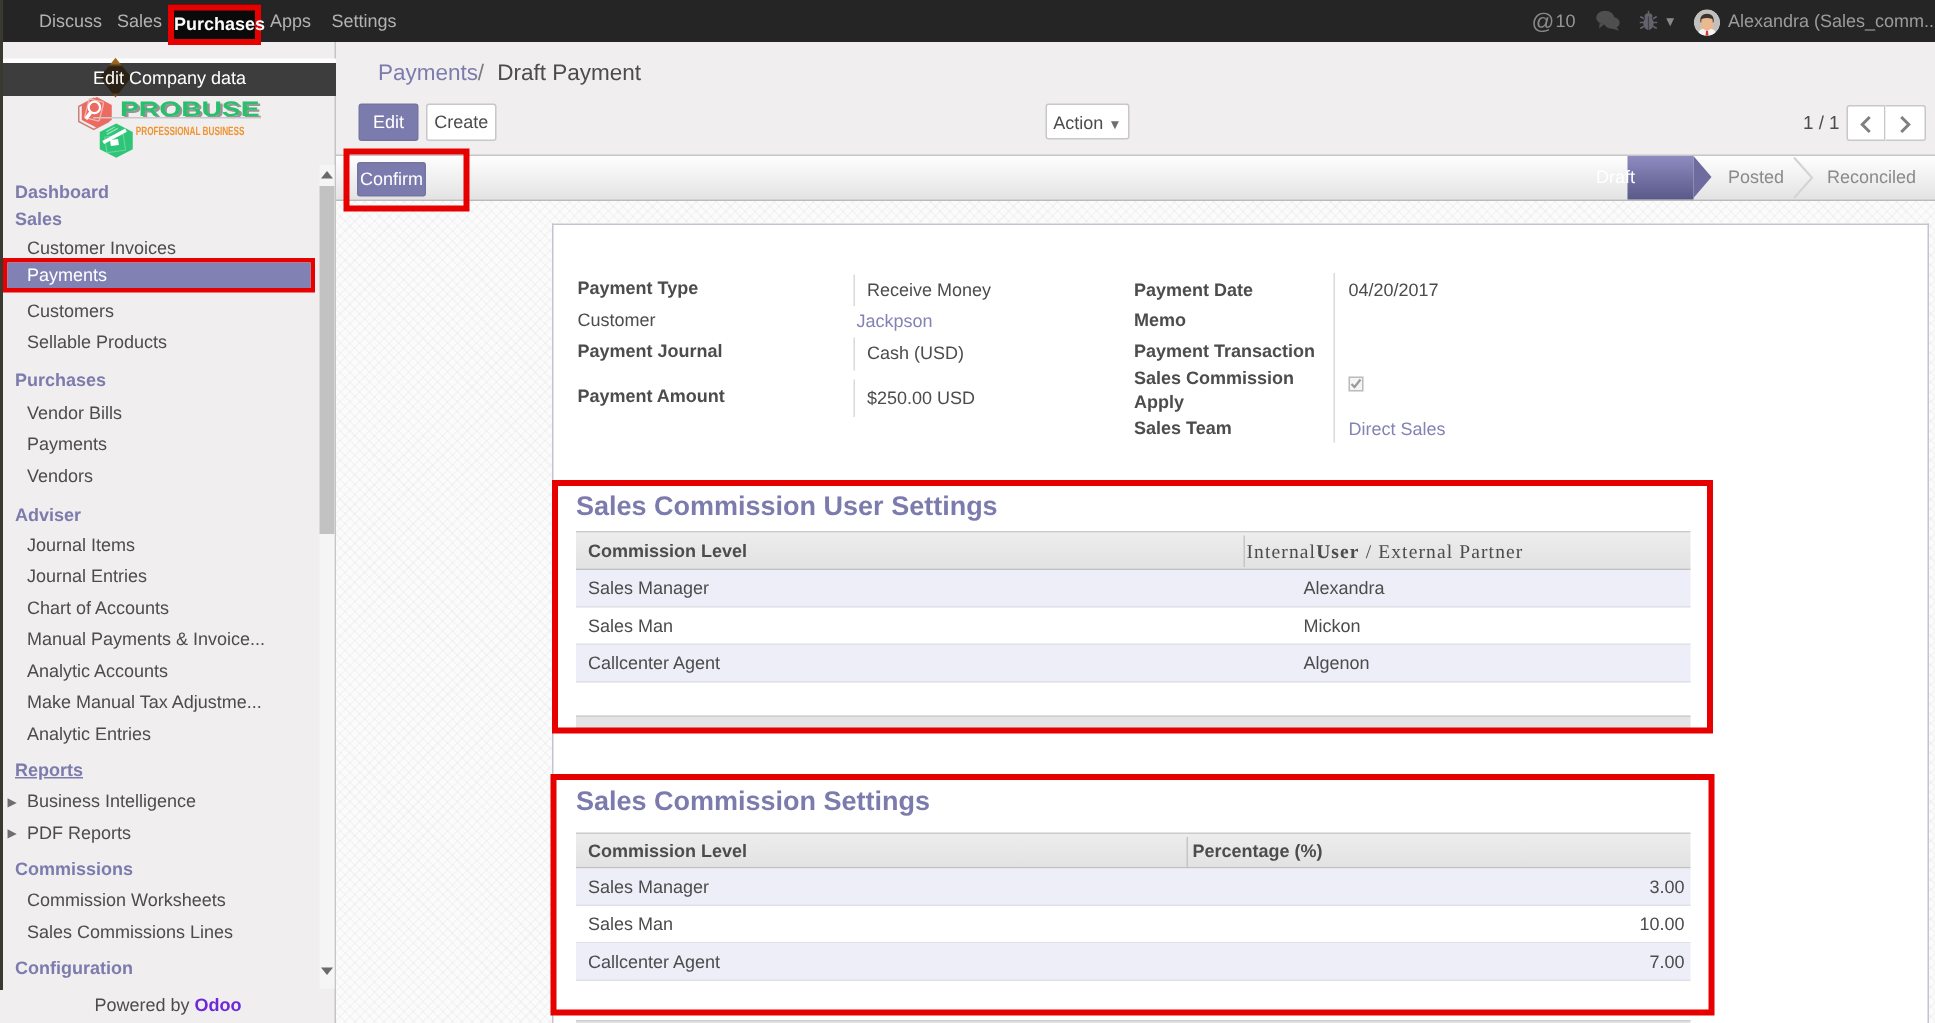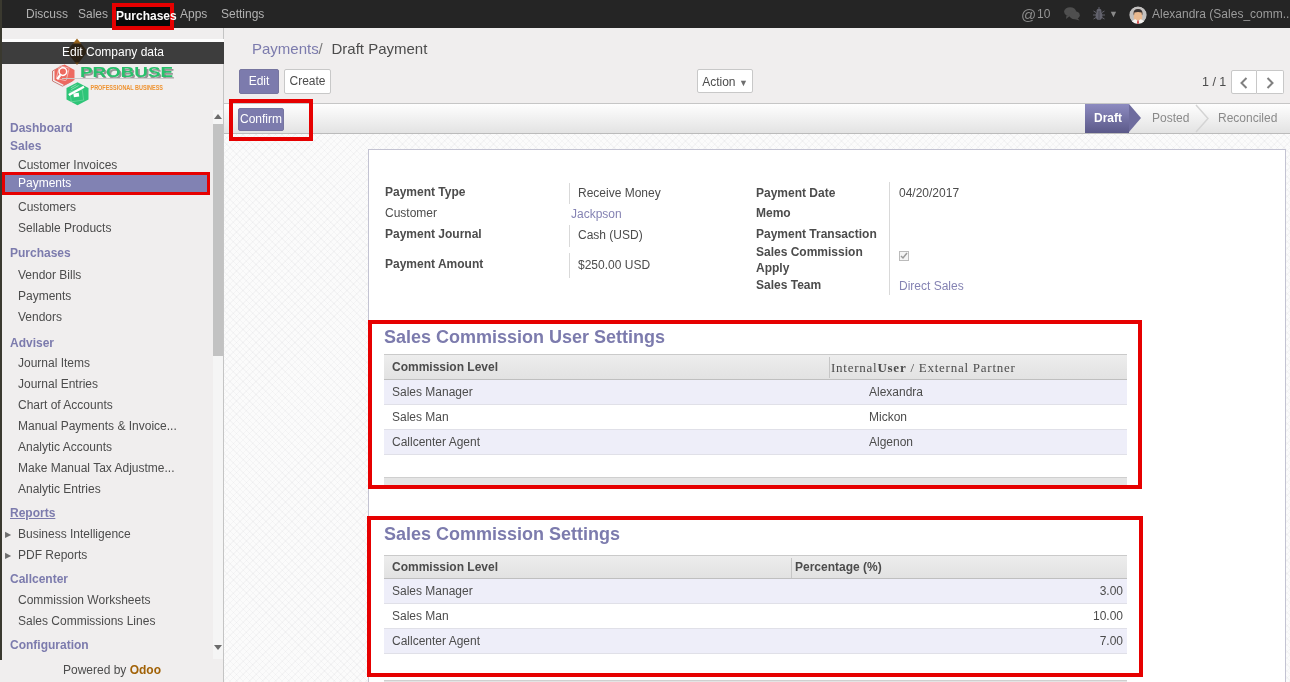--- a/index.html
+++ b/index.html
@@ -155,25 +155,25 @@
   <div class="mlink" style="top:370px;">Chart of Accounts</div>
   <div class="mlink" style="top:391px;">Manual Payments &amp; Invoice...</div>
   <div class="mlink" style="top:412px;">Analytic Accounts</div>
   <div class="mlink" style="top:433px;">Make Manual Tax Adjustme...</div>
   <div class="mlink" style="top:454px;">Analytic Entries</div>
   <div class="mhead" style="top:478px;text-decoration:underline;">Reports</div>
   <div class="mcaret" style="top:502px;">▶</div>
   <div class="mlink" style="top:499px;">Business Intelligence</div>
   <div class="mcaret" style="top:523px;">▶</div>
   <div class="mlink" style="top:520px;">PDF Reports</div>
-  <div class="mhead" style="top:544px;">Callcenter</div>
+  <div class="mhead" style="top:544px;">Commissions</div>
   <div class="mlink" style="top:565px;">Commission Worksheets</div>
   <div class="mlink" style="top:586px;">Sales Commissions Lines</div>
   <div class="mhead" style="top:610px;">Configuration</div>
-  <div class="abs" style="left:0; top:635px; width:224px; text-align:center; color:#4c4c4c;">Powered by <span style="color:#a16207; font-weight:bold;">Odoo</span></div>
+  <div class="abs" style="left:0; top:635px; width:224px; text-align:center; color:#4c4c4c;">Powered by <span style="color:#6d28d9; font-weight:bold;">Odoo</span></div>
 
   <div id="sscroll">
     <div class="sarrow" style="top:4px; border-bottom:5px solid #6b6b6b;"></div>
     <div class="thumb"></div>
     <div class="sarrow" style="top:535px; border-top:5px solid #6b6b6b;"></div>
   </div>
 </div>
 
 <div id="main">
   <div id="crumbs">
@@ -190,21 +190,21 @@
       </svg></div>
   <div class="btn-w abs" style="left:1033px; top:42px; width:27px; height:24px; border-left:none; border-radius:0 2px 2px 0;"><svg width="8" height="12" viewBox="0 0 8 12" style="margin-top:6px;">
         <polyline points="1.5,1 6.5,6 1.5,11" fill="none" stroke="#808080" stroke-width="2"></polyline>
       </svg></div>
 
   <div id="statusbar">
     <div class="btn-p abs" style="left:14px; top:4px; width:46px; height:23px; line-height:21px;">Confirm</div>
 
     <div class="abs" style="left:861px; top:0; width:44px; height:29px; background:linear-gradient(#8d8bc0,#5b5989);"></div>
     <div class="abs" style="left:905px; top:0; width:0; height:0; border-top:14.5px solid transparent; border-bottom:14.5px solid transparent; border-left:12px solid #6e6c9e;"></div>
-    <div class="abs" style="left:870px; top:0; height:29px; line-height:29px; color:#fff;font-weight:bold;">Draft</div>
+    <div class="abs" style="left:840px; top:0; height:29px; line-height:29px; color:#fff;">Draft</div>
     <div class="abs" style="left:928px; top:0; height:29px; line-height:29px; color:#8a8a8a;">Posted</div>
     <svg class="abs" style="left:970px; top:0;" width="16" height="29">
         <polyline points="2,1 14,14.5 2,28" fill="none" stroke="#d4d4d4" stroke-width="1.5"></polyline>
       </svg>
     <div class="abs" style="left:994px; top:0; height:29px; line-height:29px; color:#8a8a8a;">Reconciled</div>
   </div>
   <div class="redbox" style="left:5px; top:71px; width:84px; height:42px;"></div>
 
   <div id="content">
     <div id="sheet">

